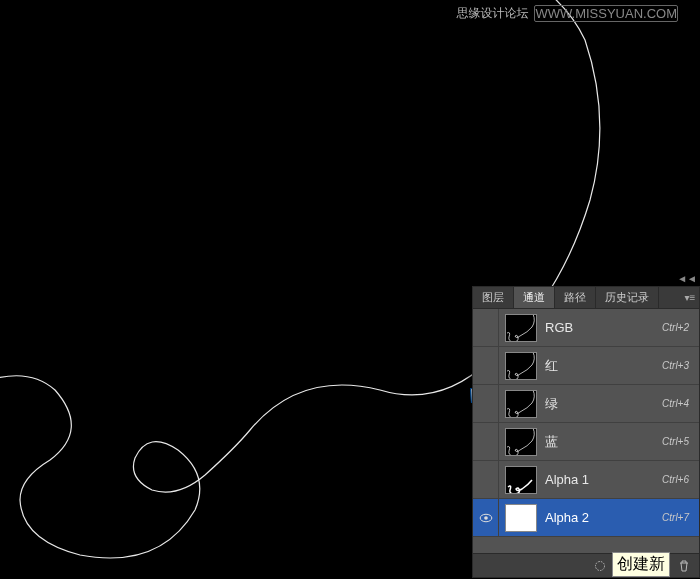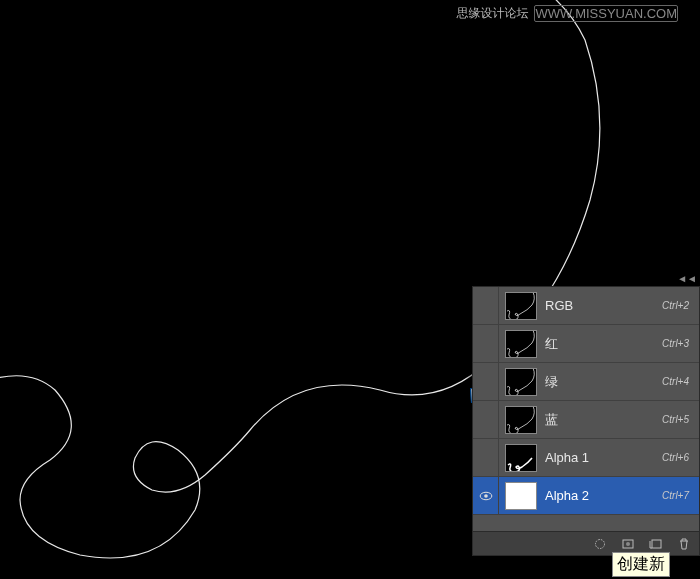--- a/index.html
+++ b/index.html
@@ -194,20 +194,27 @@
 
 <div class="watermark-top">
   <span class="cn">思缘设计论坛</span>
   <span class="box">WWW.MISSYUAN.COM</span>
 </div>
 
 <div class="watermark-center">www.240ps.com</div>
 
 <div class="panel">
   <div class="panel-collapse">◄◄</div>
+  <div class="tabs">
+    <div class="tab">图层</div>
+    <div class="tab active">通道</div>
+    <div class="tab">路径</div>
+    <div class="tab">历史记录</div>
+    <div class="tabs-menu">▾≡</div>
+  </div>
 
   <div class="channel-list">
 
     <div class="channel-row">
       <div class="vis-col"></div>
       <div class="thumb">
         <svg class="mini" width="32" height="28">
             <path d="M1 18 Q5 16 3 22 Q2 26 7 27 Q13 27 12 22 Q11 19 9 21 Q10 24 14 21 Q22 17 26 12 Q30 6 27 -1"></path>
           </svg>
       </div>

